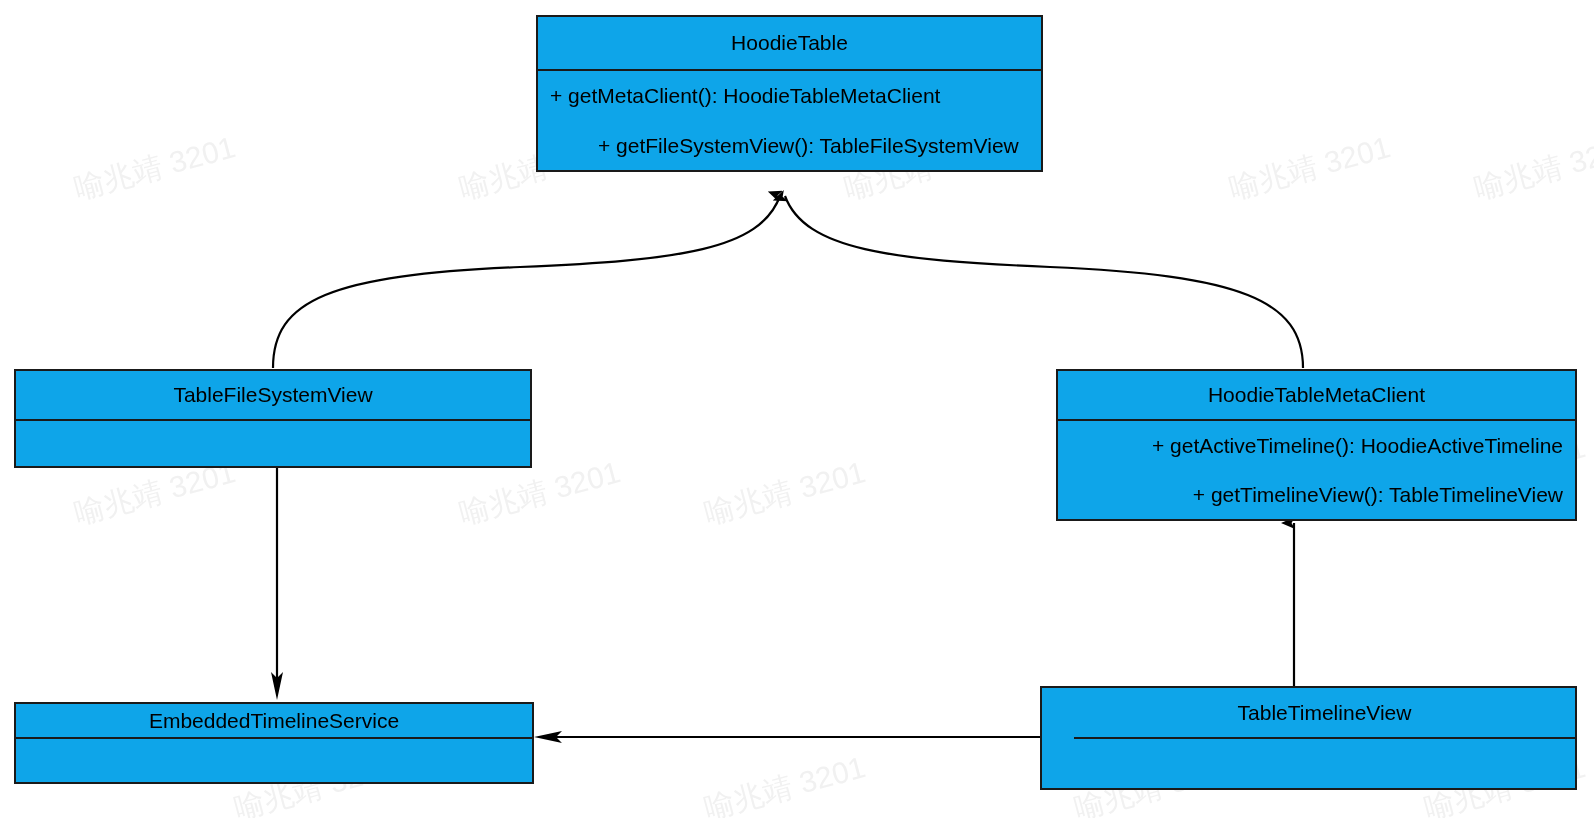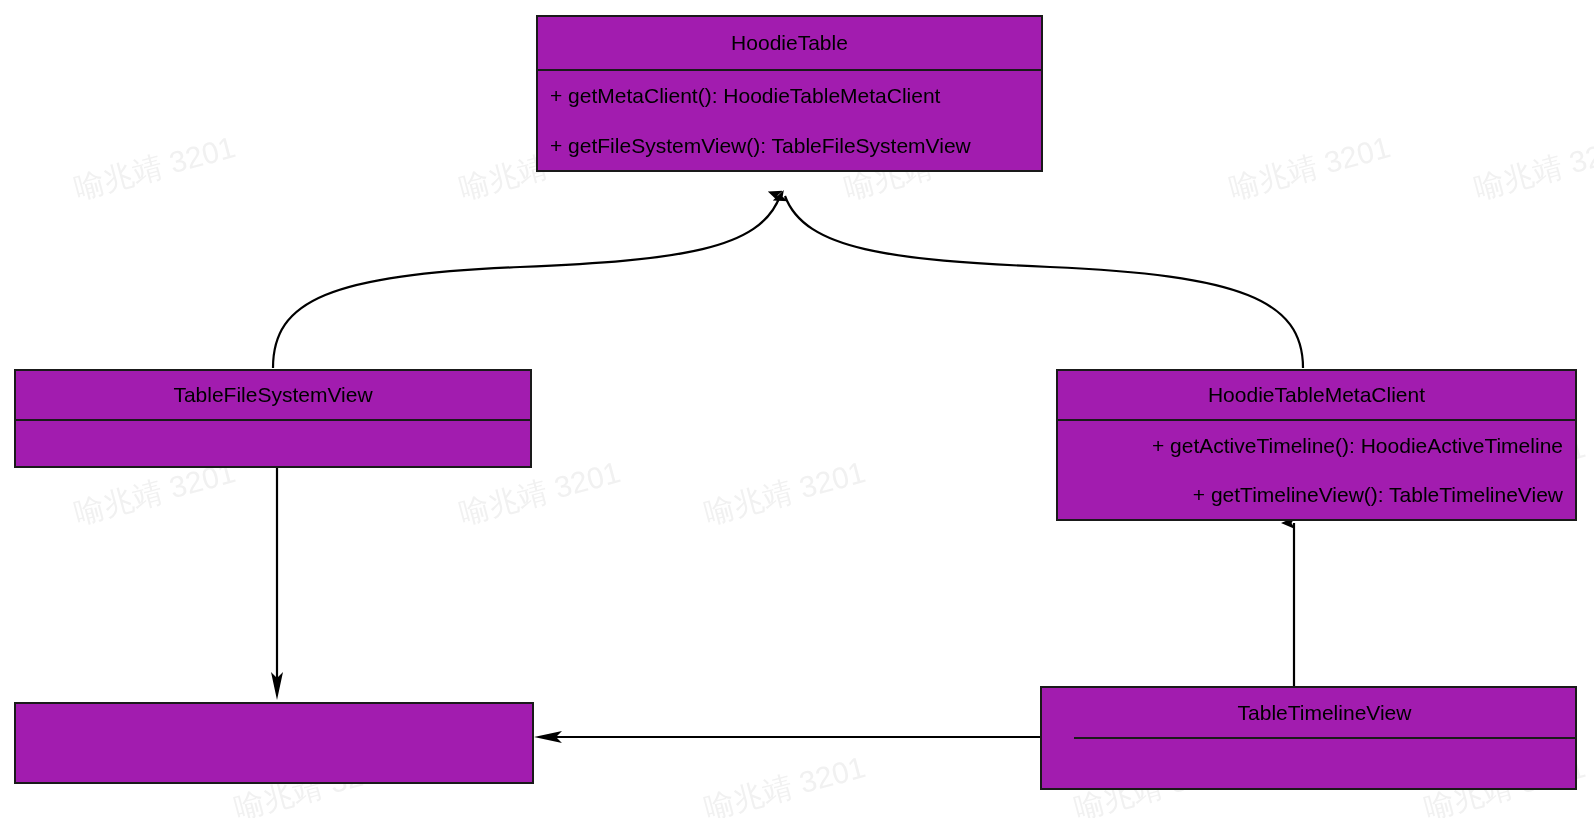--- a/index.html
+++ b/index.html
@@ -36,21 +36,21 @@
   #edges {
     position: absolute;
     inset: 0;
     z-index: 1;
     pointer-events: none;
   }
   
   .uml-class {
     position: absolute;
     box-sizing: border-box;
-    background: #a21caf;
+    background: #0ea5e9;
     border: 2px solid #1a1a1a;
     z-index: 2;
   }
   .uml-name {
     box-sizing: border-box;
     display: flex;
     align-items: center;
     justify-content: center;
     width: 100%;
     font-size: 21px;
@@ -69,20 +69,21 @@
     box-sizing: border-box;
     font-size: 21px;
     color: #000000;
     padding: 16px 12px;
     white-space: nowrap;
     display: flex;
     align-items: center;
   }
   .uml-member + .uml-member {
     margin-top: 0;
+    margin-left: 48px;
   }
   .uml-members.empty {
     min-height: 10px;
   }
 </style>
 </head>
 <body>
 
 <div id="canvas">
 
@@ -137,20 +138,21 @@
 
   <div class="uml-class" style="left:1056px; top:369px; width:521px; height:152px;">
     <div class="uml-name" style="height:50px;text-align:center;">HoodieTableMetaClient</div>
     <div class="uml-members" style="height:98px;align-items:flex-end;">
       <div class="uml-member" style="height:50px;">+ getActiveTimeline(): HoodieActiveTimeline</div>
       <div class="uml-member" style="height:48px;">+ getTimelineView(): TableTimelineView</div>
     </div>
   </div>
 
   <div class="uml-class" style="left:14px; top:702px; width:520px; height:82px;">
+    <div class="uml-name" style="height:35px;">EmbeddedTimelineService</div>
     <div class="uml-members empty" style="height:43px;"></div>
   </div>
 
   <div class="uml-class" style="left:1040px; top:686px; width:537px; height:104px;padding-left:32px;">
     <div class="uml-name" style="height:51px;">TableTimelineView</div>
     <div class="uml-members empty" style="height:49px;"></div>
   </div>
 
 </div>
 

